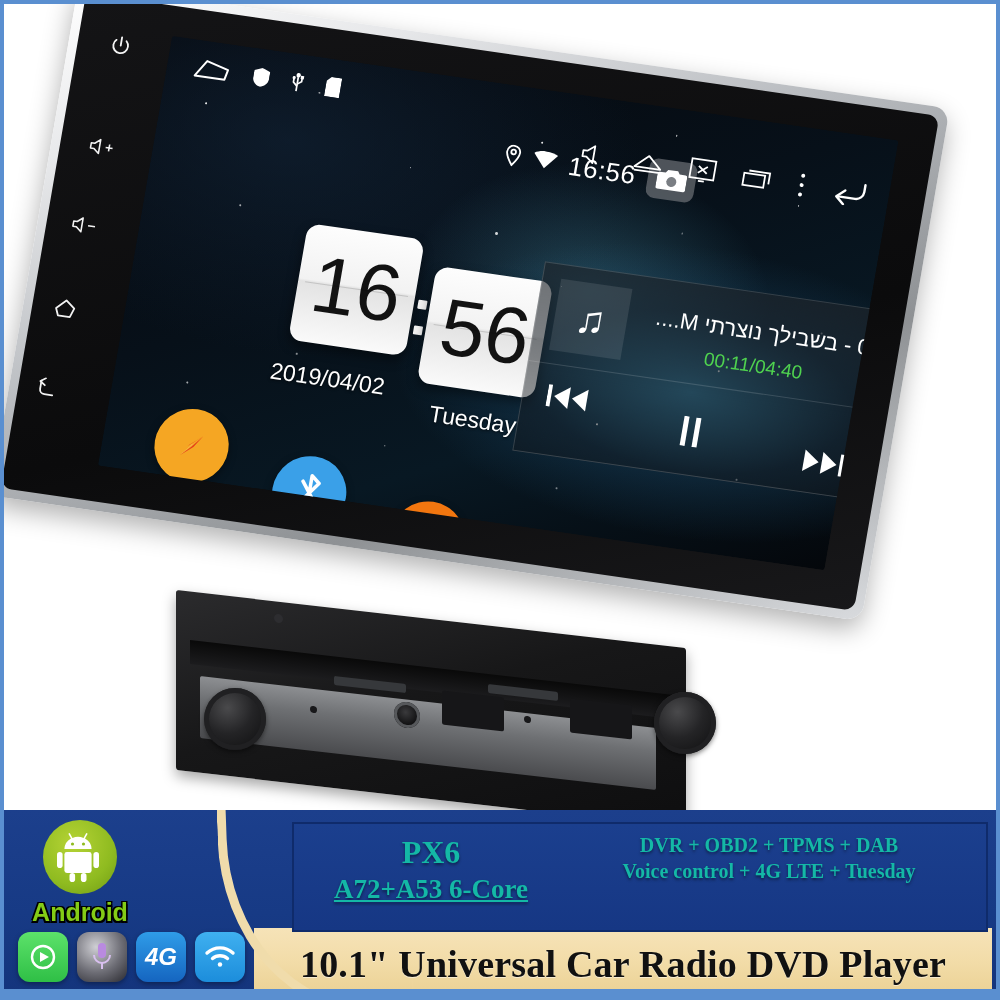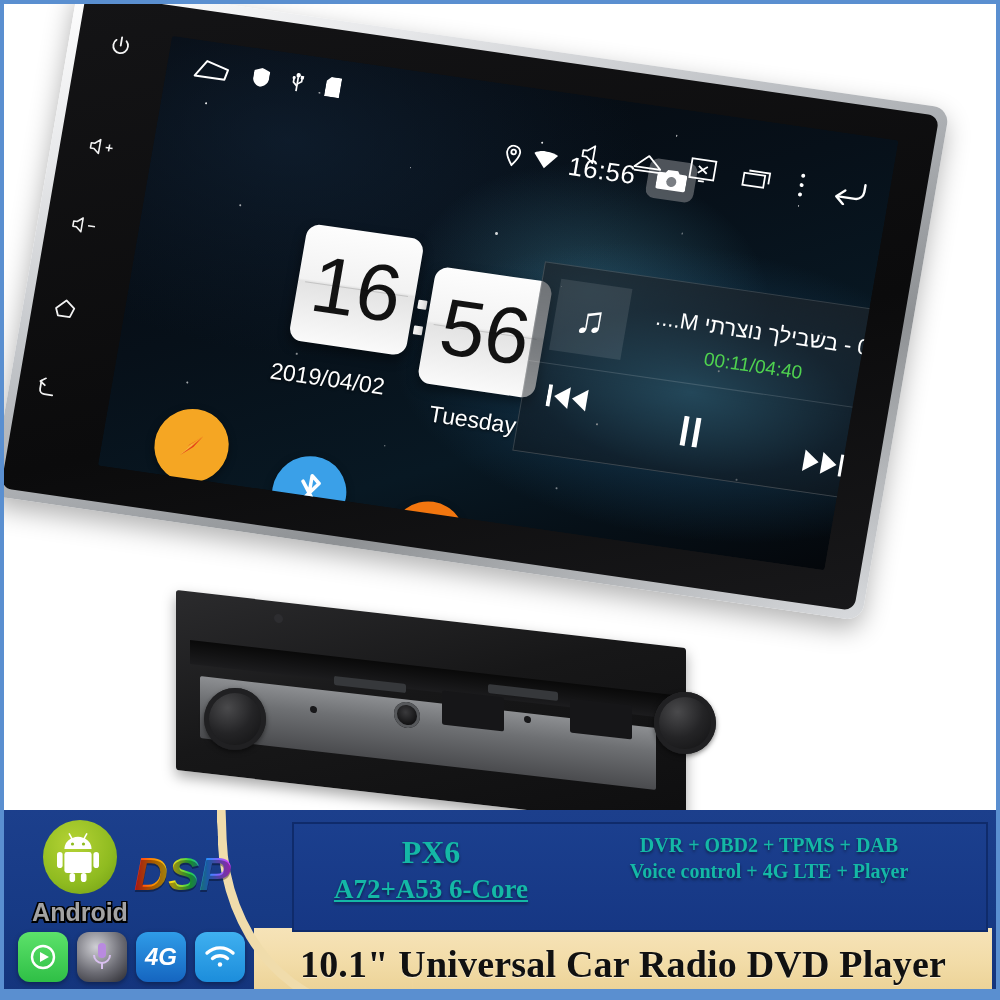--- a/index.html
+++ b/index.html
@@ -258,21 +258,21 @@
   }
   .ban-bottomline { position:absolute; left:0; bottom:0; width:100%; height:7px; background:#5a8fd0; }
 
   .android-badge { position: absolute; left: 24px; top: 10px; width: 104px; text-align:center; }
   .android-circle {
     width: 74px; height: 74px; border-radius:50%; margin: 0 auto;
     background: radial-gradient(circle at 40% 32%, #b5d335 0%, #8fbb20 60%, #6e9a14 100%);
     display:flex; align-items:center; justify-content:center;
   }
   .android-word {
-    margin-top: 4px; color:#a3a3a3; font-size: 25px; font-weight: bold;
+    margin-top: 4px; color:#84cc16; font-size: 25px; font-weight: bold;
     font-family: "Liberation Sans", sans-serif;
     text-shadow: -1.5px -1.5px 0 #000, 1.5px -1.5px 0 #000, -1.5px 1.5px 0 #000, 1.5px 1.5px 0 #000;
   }
   .dsp-word {
     position: absolute; left: 130px; top: 36px;
     font-size: 47px; font-weight: bold; font-style: italic;
     font-family: "Liberation Sans", sans-serif;
     background: linear-gradient(90deg,#ff1f1f 0%,#ff8c00 20%,#f5e11a 40%,#27d34a 58%,#2a8cff 76%,#e23bff 100%);
     -webkit-background-clip: text; background-clip: text; color: transparent;
     text-shadow: 0 2px 0 rgba(0,0,0,.35);
@@ -570,21 +570,20 @@
           <rect x="7.4" y="20" width="27.2" height="21" rx="2.4"></rect>
           <rect x="0" y="20" width="5.6" height="16" rx="2.8"></rect>
           <rect x="36.4" y="20" width="5.6" height="16" rx="2.8"></rect>
           <rect x="12.5" y="41" width="5.6" height="9" rx="2.8"></rect>
           <rect x="23.9" y="41" width="5.6" height="9" rx="2.8"></rect>
         </svg>
       </div>
       <div class="android-word">Android</div>
     </div>
 
-    <div class="dsp-word">DSP</div>
 
     <div class="feat-icons">
       <div class="feat f-carplay">
         <svg width="30" height="30" viewBox="0 0 30 30" fill="none" stroke="#fff" stroke-width="2.4">
           <circle cx="15" cy="15" r="11"></circle>
           <path d="M12 10l9 5-9 5z" fill="#fff" stroke="none"></path>
         </svg>
       </div>
       <div class="feat f-siri">
         <svg width="24" height="32" viewBox="0 0 24 32" fill="#b98ae0">
@@ -605,20 +604,20 @@
       </div>
     </div>
 
     <div class="ban-col-cpu">
       <div class="ban-line l-big">PX6</div>
       <div class="ban-line l-small">A72+A53 6-Core</div>
     </div>
 
     <div class="ban-col-fts">
       <div class="ban-line l-mid">DVR + OBD2 + TPMS + DAB</div>
-      <div class="ban-line l-mid">Voice control + 4G LTE + Player</div>
+      <div class="ban-line l-mid">Voice control + 4G LTE + Tuesday</div>
     </div>
 
     <div class="ban-title">10.1" Universal Car Radio DVD Player</div>
     <div class="ban-bottomline"></div>
   </div>
 
 </div>
 
 </body></html>

